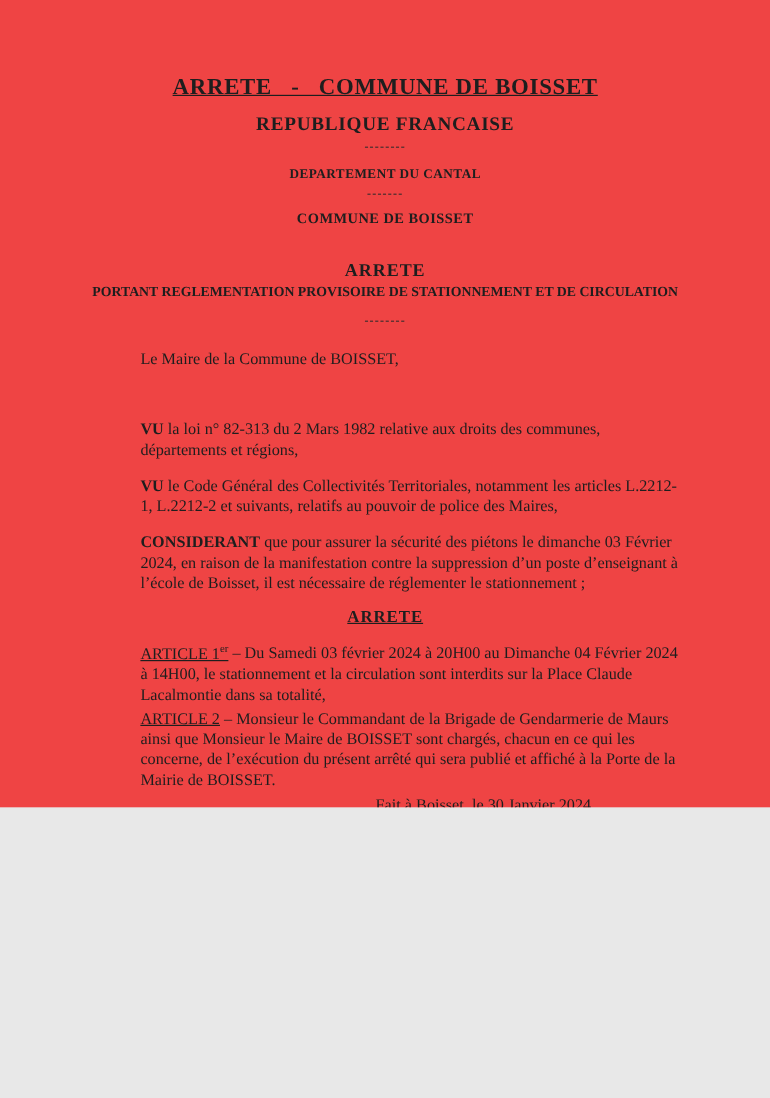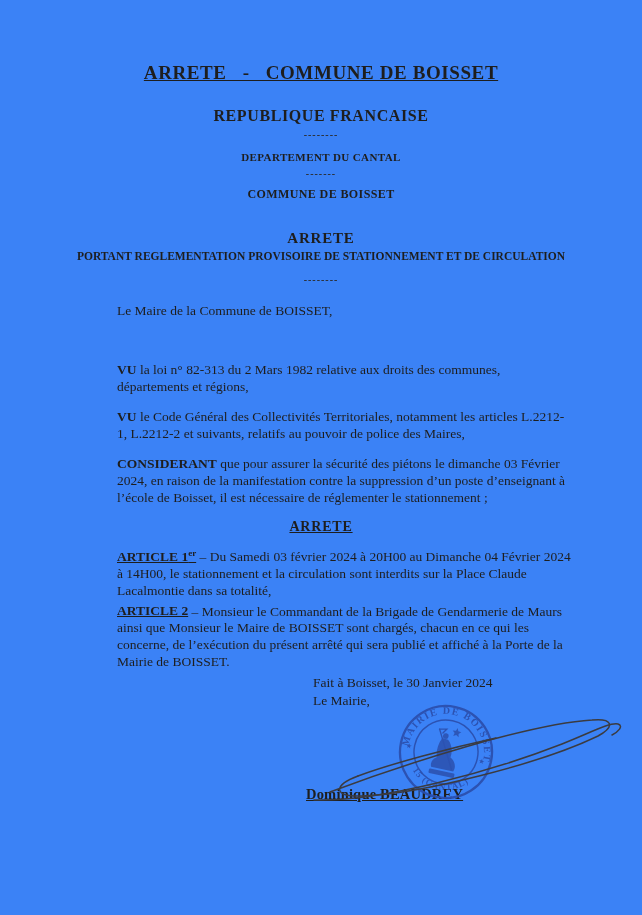--- a/index.html
+++ b/index.html
@@ -1,49 +1,49 @@
 <!DOCTYPE html>
 <html><head>
 <meta charset="utf-8">
 <style>
   html, body { margin: 0; padding: 0; background: #e8e8e8; }
   .page {
     position: relative;
     width: 642px;
-    height: 915px;
+    height: 673px;
     margin: 0 auto;
-    background: #3b82f6;
+    background: #ef4444;
     color: #1e1e1e;
     font-family: "Liberation Serif", serif;
     overflow: hidden;
   }
   .content { padding-top: 62px; }
   .doc-title {
     font-size: 19px; font-weight: bold; text-align: center;
     text-decoration: underline; white-space: pre; letter-spacing: 0.6px;
   }
-  .republic { margin-top: 23px; font-size: 16px; font-weight: bold; text-align: center; letter-spacing: 0.6px; }
+  .republic { margin-top: 11px; font-size: 16px; font-weight: bold; text-align: center; letter-spacing: 0.6px; }
   .sep { text-align: center; font-size: 10px; font-weight: bold; letter-spacing: 1px; line-height: 12px; color: #2a2a2a; }
   .sep-1 { margin-top: 4px; }
   .sep-2 { margin-top: 3px; }
   .sep-3 { margin-top: 11px; }
   .dept { margin-top: 9px; font-size: 11px; font-weight: bold; text-align: center; letter-spacing: 0.4px; line-height: 15px; }
   .commune { margin-top: 7px; font-size: 12px; font-weight: bold; text-align: center; letter-spacing: 0.4px; line-height: 15px; }
   .arrete-h { margin-top: 27px; font-size: 15px; font-weight: bold; text-align: center; letter-spacing: 0.8px; line-height: 19px; }
   .arrete-sub { margin-top: 1px; font-size: 11.5px; font-weight: bold; text-align: center; line-height: 14px; }
   .body { margin: 0 70px 0 117px; font-size: 13.5px; line-height: 17px; }
   .intro { margin-top: 16px; }
   .rec-first { margin-top: 42px; }
   .rec { margin-top: 13px; }
   .order-h {
     margin-top: 12px; font-size: 14px; font-weight: bold; text-align: center;
     text-decoration: underline; letter-spacing: 0.8px; line-height: 18px;
   }
   .articles { margin-top: 8px; }
-  .art-lead { font-weight: bold; text-decoration: underline; }
+  .art-lead { font-weight: normal; text-decoration: underline; }
   .art-lead sup { font-size: 9px; }
   .closing { margin-top: 4px; margin-left: 313px; font-size: 13.5px; line-height: 18px; }
   .sig-name {
     position: absolute; left: 306px; top: 786px;
     font-size: 14.5px; font-weight: bold; text-decoration: underline; letter-spacing: 0.2px;
     z-index: 1;
   }
   .stamp { position: absolute; left: 396px; top: 702px; width: 100px; height: 100px; z-index: 2; opacity: 0.92; }
   .signature { position: absolute; left: 300px; top: 698px; width: 328px; height: 114px; z-index: 3; }
 </style>

